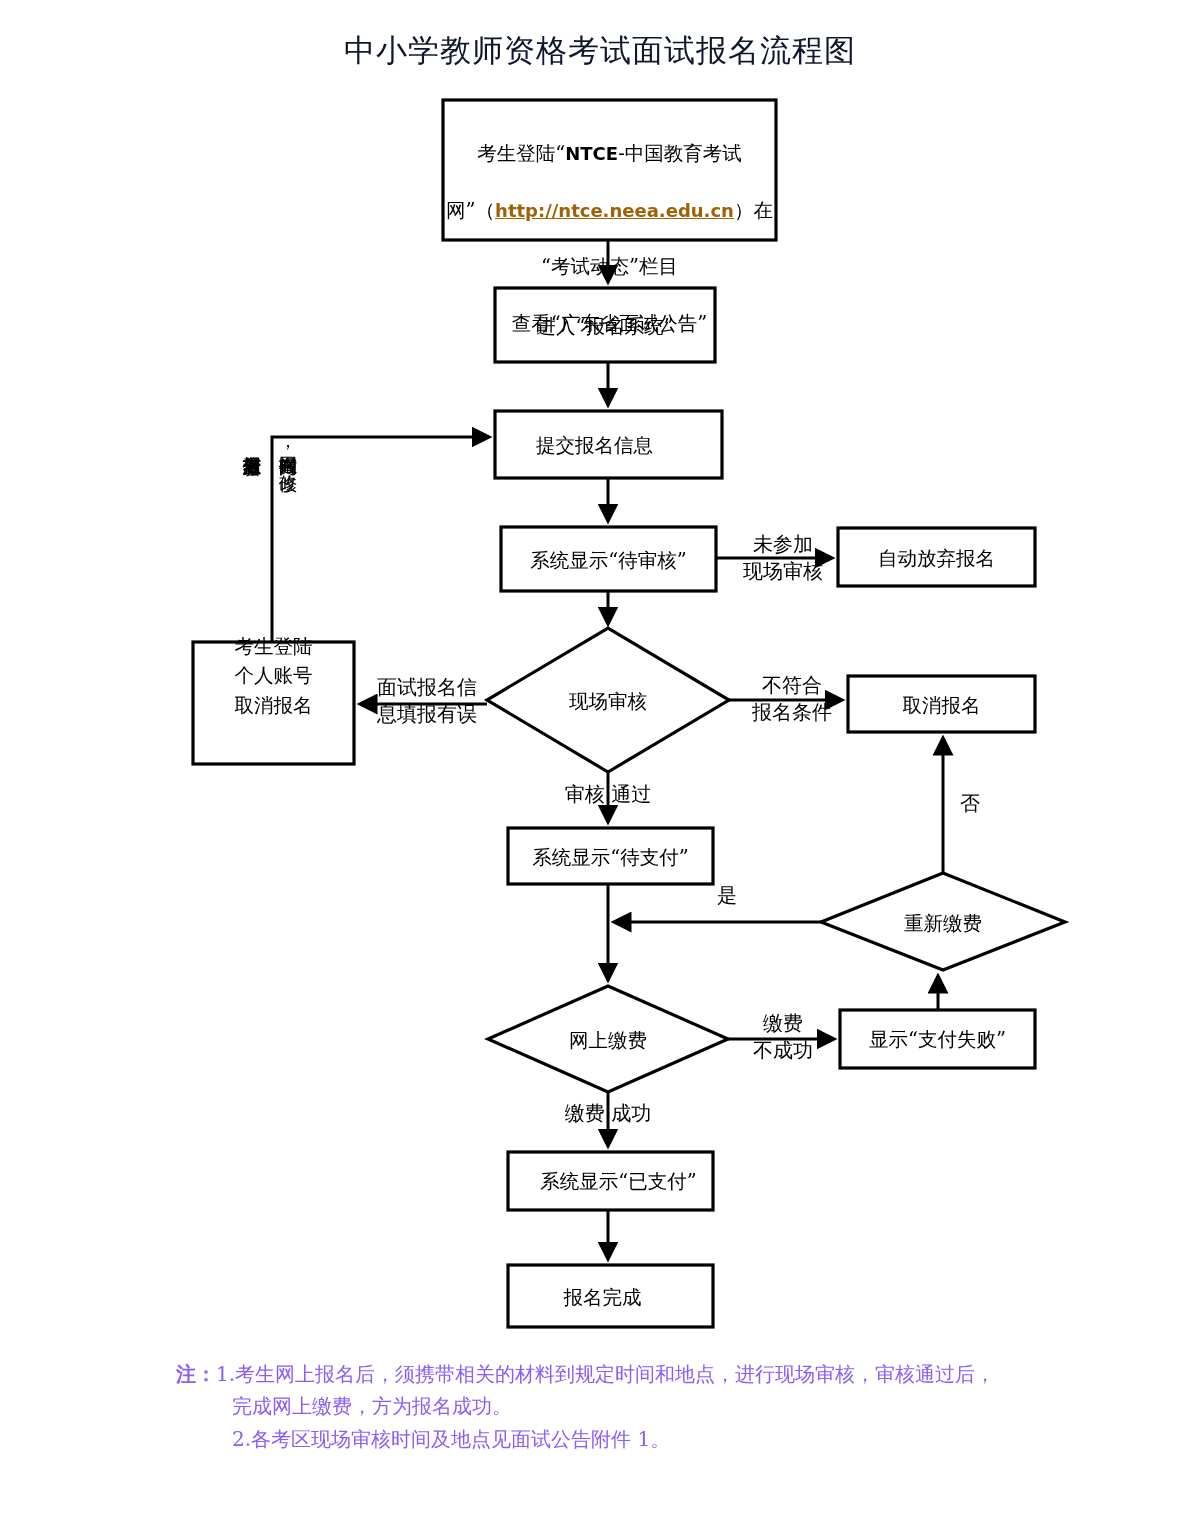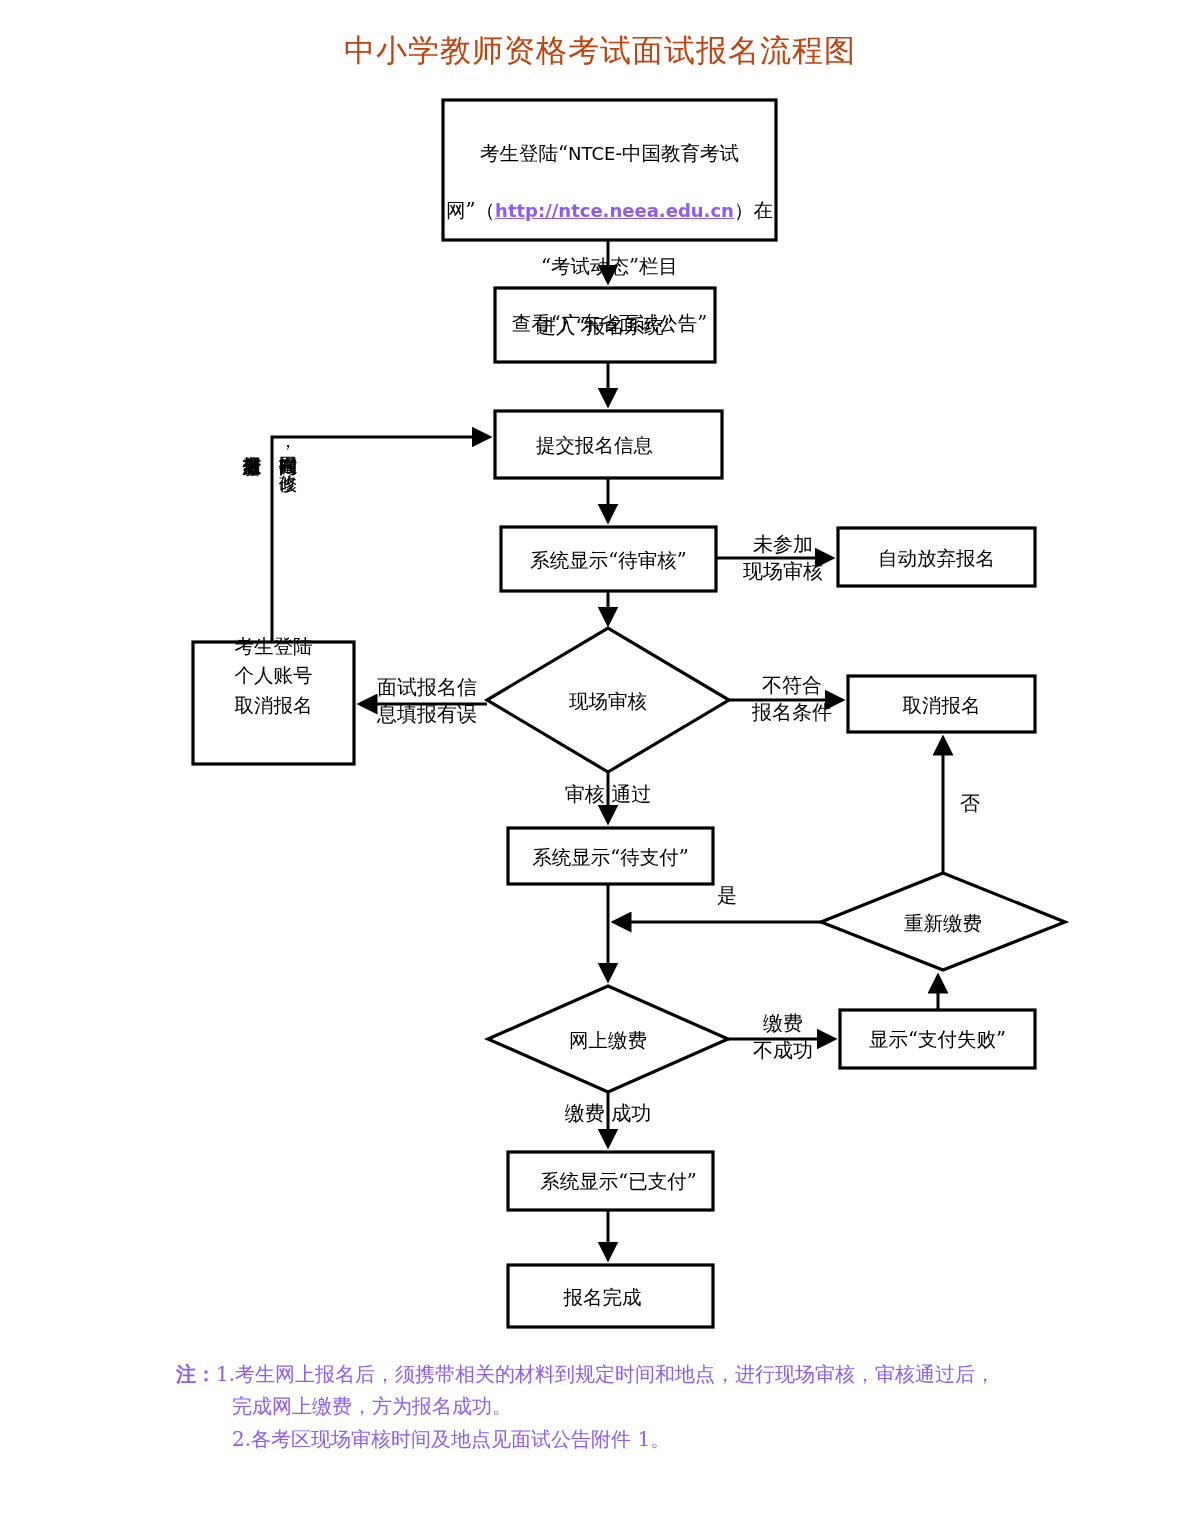--- a/index.html
+++ b/index.html
@@ -22,21 +22,21 @@
   }
   #title {
     position: absolute;
     left: 0;
     top: 30px;
     width: 1200px;
     text-align: center;
     font-size: 31px;
     font-family: "DejaVu Serif", "Liberation Serif", serif;
     letter-spacing: 1px;
-    color: #c2410c;
+    color: #0f172a;
   }
   svg#flow {
     position: absolute;
     left: 0;
     top: 0;
     width: 1200px;
     height: 1525px;
   }
   .shape {
     fill: #ffffff;
@@ -71,29 +71,29 @@
     position: absolute;
     font-size: 18.5px;
     line-height: 1.05;
     font-family: "DejaVu Serif", "Liberation Serif", serif;
     color: #000;
     writing-mode: vertical-rl;
     text-orientation: upright;
     letter-spacing: 0px;
   }
   .link-text {
-    color: #8b5cf6;
+    color: #a16207;
     text-decoration: underline;
     font-family: "DejaVu Sans", "Liberation Sans", sans-serif;
     font-size: 18px;
     font-weight: bold;
   }
   .bold-latin {
     font-family: "DejaVu Sans", "Liberation Sans", sans-serif;
-    font-weight: normal;
+    font-weight: bold;
     font-size: 18px;
     margin-top: 16px;
   }
   #notes {
     position: absolute;
     left: 176px;
     top: 1358px;
     width: 900px;
     font-size: 20px;
     line-height: 1.62;

